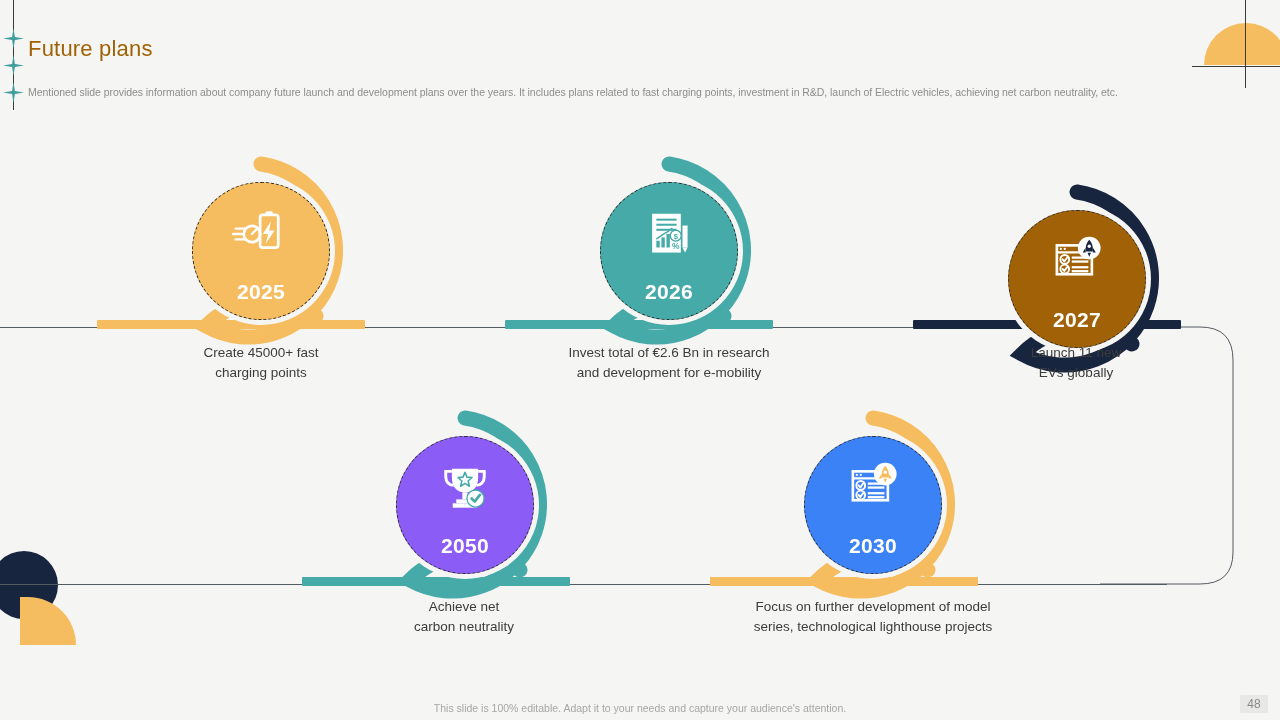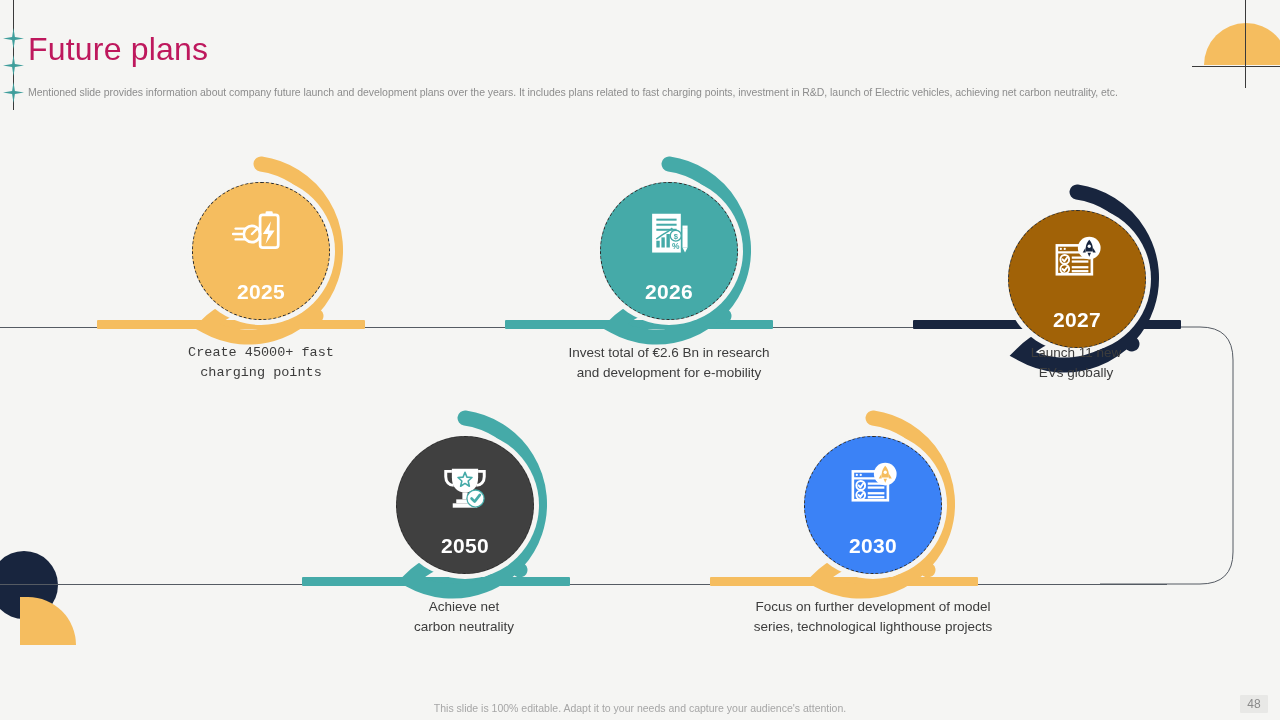--- a/index.html
+++ b/index.html
@@ -69,22 +69,22 @@
     width: 56px; height: 48px;
     background: #f5bd5f;
     border-radius: 0 56px 0 0;
     transform: rotate(-0deg);
   }
 
   
   .title {
     position: absolute;
     left: 28px; top: 28px;
-    font-size: 32px;
-    color: #be185d;
+    font-size: 22px;
+    color: #a16207;
     font-weight: 400;
     letter-spacing: 0.2px;
     line-height: 42px;
     white-space: nowrap;
   }
   .subtitle {
     position: absolute;
     left: 28px; top: 85px;
     width: 1190px;
     font-size: 10.5px;
@@ -252,21 +252,21 @@
           <circle cx="22" cy="32" r="9" fill="none" stroke="#ffffff" stroke-width="3"></circle>
           <path d="M22 32 L27 27" stroke="#ffffff" stroke-width="2.6" stroke-linecap="round"></path>
           <line x1="4" y1="26" x2="14" y2="26" stroke="#ffffff" stroke-width="2.6" stroke-linecap="round"></line>
           <line x1="1" y1="32" x2="11" y2="32" stroke="#ffffff" stroke-width="2.6" stroke-linecap="round"></line>
           <line x1="4" y1="38" x2="14" y2="38" stroke="#ffffff" stroke-width="2.6" stroke-linecap="round"></line>
         </svg>
       </div>
       <div class="node-year">2025</div>
     </div>
   </div>
-  <div class="caption" style="left:136px; top:343px; width:250px;font-family:Liberation Mono, monospace;">Create 45000+ fast
+  <div class="caption" style="left:136px; top:343px; width:250px;">Create 45000+ fast
 charging points</div>
 
   <div class="node" style="left:574px; top:156px;">
     <svg class="ring-arc" viewBox="0 0 190 190">
       <path d="M 95 8 A 87 87 0 1 1 40 170 A 87 87 0 0 1 150 160" fill="none" stroke="#45aaa8" stroke-width="15" stroke-linecap="round"></path>
     </svg>
     <div class="inner-white"></div>
     <div class="inner-disc" style="background:#45aaa8;">
       <div class="node-icon">
         <svg viewBox="0 0 64 64" width="54" height="54">
@@ -324,21 +324,21 @@
     </div>
   </div>
   <div class="caption" style="left:951px; top:343px; width:250px;">Launch  11 new
 EVs globally</div>
 
   <div class="node" style="left:370px; top:410px;">
     <svg class="ring-arc" viewBox="0 0 190 190">
       <path d="M 95 8 A 87 87 0 1 1 40 170 A 87 87 0 0 1 150 160" fill="none" stroke="#45aaa8" stroke-width="15" stroke-linecap="round"></path>
     </svg>
     <div class="inner-white"></div>
-    <div class="inner-disc" style="background:#404040;">
+    <div class="inner-disc" style="background:#8b5cf6;">
       <div class="node-icon">
         <svg viewBox="0 0 64 64" width="56" height="56">
           <path d="M17 10 L47 10 L47 20 C47 31 41 37 32 37 C23 37 17 31 17 20 Z" fill="#ffffff"></path>
           <path d="M17 13 L10 13 L10 19 C10 25 14 29 19 29" fill="none" stroke="#ffffff" stroke-width="3.4"></path>
           <path d="M47 13 L54 13 L54 19 C54 25 50 29 45 29" fill="none" stroke="#ffffff" stroke-width="3.4"></path>
           <path d="M32 14 L34.2 19.6 L40 20 L35.6 24 L37 30 L32 26.8 L27 30 L28.4 24 L24 20 L29.8 19.6 Z" fill="none" stroke="#45aaa8" stroke-width="1.8" stroke-linejoin="round"></path>
           <rect x="29" y="37" width="6" height="8" fill="#ffffff"></rect>
           <rect x="22" y="45" width="20" height="4.5" fill="#ffffff"></rect>
           <rect x="18" y="49.5" width="28" height="5" fill="#ffffff"></rect>
           <circle cx="44" cy="44" r="10.5" fill="#45aaa8"></circle>

